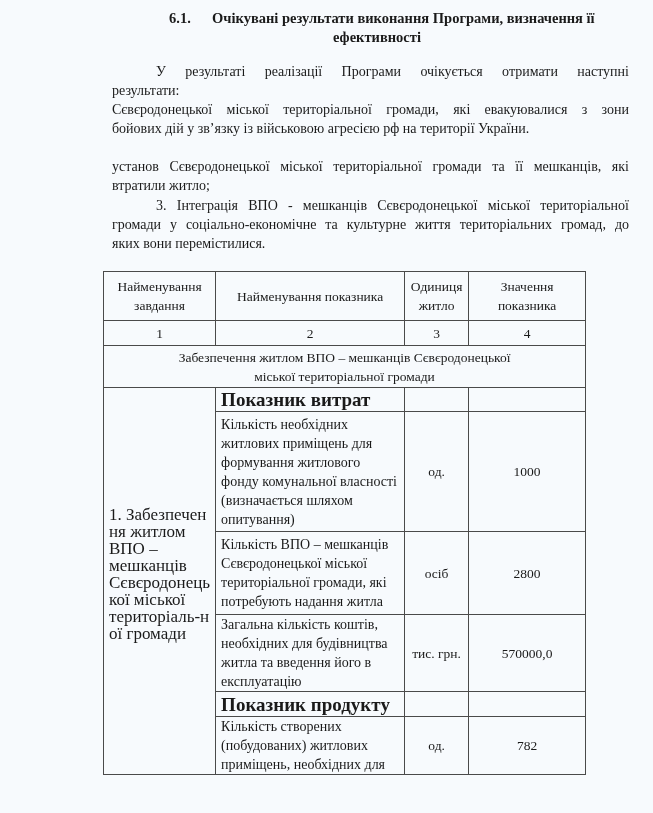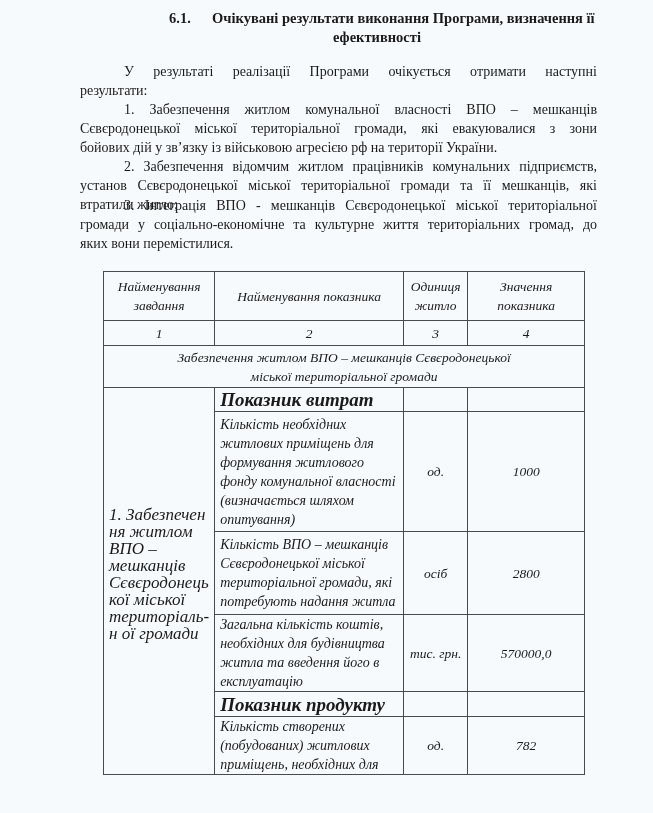--- a/index.html
+++ b/index.html
@@ -12,35 +12,35 @@
   }
   .heading {
     position: absolute; left: 0; top: 9px; width: 653px;
     font-weight: bold; font-size: 14.5px; line-height: 19px;
   }
   .heading .l1 { position: absolute; left: 169px; top: 0; white-space: nowrap; }
   .heading .num { display: inline-block; width: 43px; }
   .heading .l2 { position: absolute; left: 333px; top: 19px; white-space: nowrap; }
 
   .para {
-    position: absolute; left: 80px; width: 517px;
+    position: absolute; left: 112px; width: 517px;
     font-size: 14px; line-height: 19px;
     text-align: justify;
   }
   .para .ln { display: block; white-space: nowrap; }
   .para .ln.just { text-align-last: justify; text-align: justify; white-space: normal; }
   .p-intro { top: 62px; }
   .p-1 { top: 100px; }
   .p-2 { top: 157px; }
   .p-3 { top: 196px; }
 
   .tbl {
     position: absolute; left: 103px; top: 271px;
     border-collapse: collapse; table-layout: fixed;
-    font-size: 13.5px; line-height: 19px; font-style: italic;
+    font-size: 13.5px; line-height: 19px;
   }
   .tbl td {
     border: 1px solid #4a4a4a;
     padding: 0 5px; vertical-align: middle;
   }
   .c1 { width: 100px; } .c2 { width: 189px; } .c3 { width: 64px; } .c4 { width: 117px; }
   .center { text-align: center; }
   .bold { font-weight: bold; font-size: 19px; }
   .task { vertical-align: top !important; padding-top: 118px !important; font-size: 17px; line-height: 17px; }
   .ind { font-size: 14px; line-height: 19px; }
@@ -54,27 +54,25 @@
   </div>
   <div class="l2">ефективності</div>
 </div>
 
 <div class="para p-intro">
   <span class="ln just" style="padding-left:44px">У результаті реалізації Програми очікується отримати наступні</span>
   <span class="ln">результати:</span>
 </div>
 
 <div class="para p-1">
-  <span class="ln just" style="padding-left:44px">1. Забезпечення житлом комунальної власності ВПО – мешканців</span>
   <span class="ln just">Сєвєродонецької міської територіальної громади, які евакуювалися з зони</span>
   <span class="ln">бойових дій у зв’язку із військовою агресією рф на території України.</span>
 </div>
 
 <div class="para p-2">
-  <span class="ln just" style="padding-left:44px">2. Забезпечення відомчим житлом працівників комунальних підприємств,</span>
   <span class="ln just">установ Сєвєродонецької міської територіальної громади та її мешканців, які</span>
   <span class="ln">втратили житло;</span>
 </div>
 
 <div class="para p-3">
   <span class="ln just" style="padding-left:44px">3. Інтеграція ВПО - мешканців Сєвєродонецької міської територіальної</span>
   <span class="ln just">громади у соціально-економічне та культурне життя територіальних громад, до</span>
   <span class="ln">яких вони перемістилися.</span>
 </div>
 

